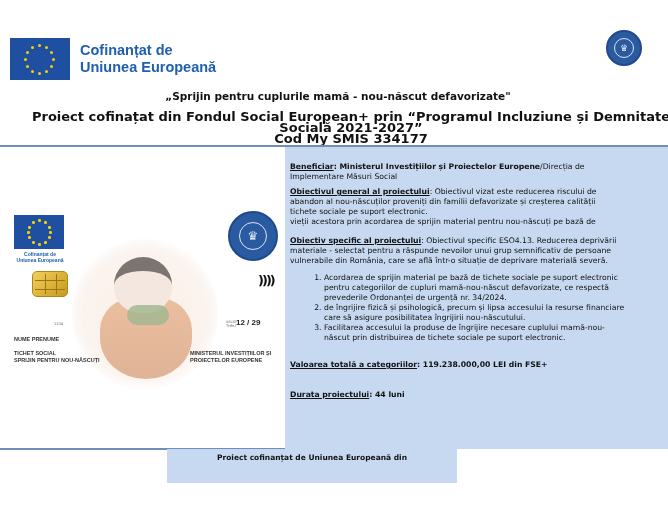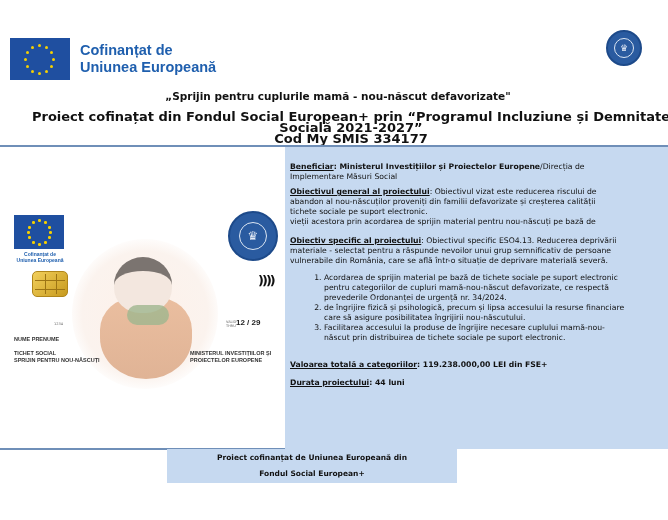--- a/index.html
+++ b/index.html
@@ -183,21 +183,20 @@
     </li>
     <li>
       <span>Facilitarea accesului la produse de îngrijire necesare cuplului mamă-nou-</span>
       <span>născut prin distribuirea de tichete sociale pe suport electronic.</span>
     </li>
   </ol>
 
   <div class="blk" style="margin-top:17px">
     <p><span class="lbl">Valoarea totală a categoriilor</span><span class="bold">:  </span><span class="bold">119.238.000,00 LEI din FSE+</span></p>
   </div>
-  <div class="blk" style="margin-top:8px">
+  <div class="blk" style="margin-top:20px">
     <p><span class="lbl">Durata proiectului</span><span class="bold">: </span><span class="bold">44 luni</span></p>
   </div>
 </div>
 
 <div class="bottom-box">
   <div>Proiect cofinanțat de Uniunea Europeană din</div>
-  <div>Fondul Social European+</div>
 </div>
 
 </body></html>

